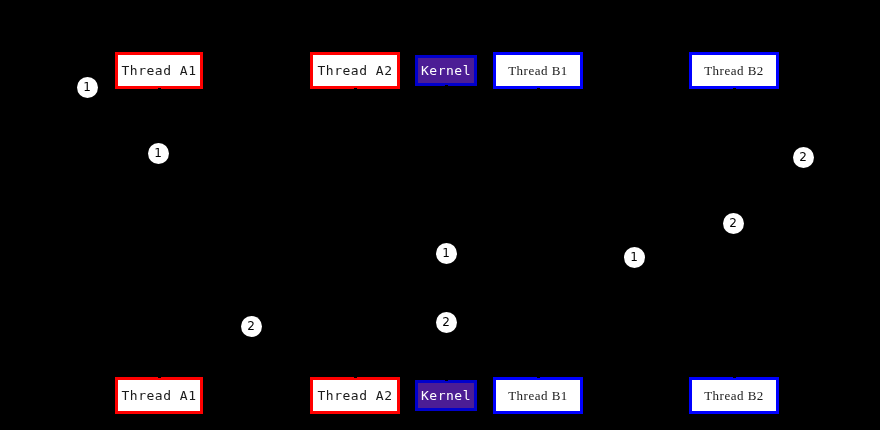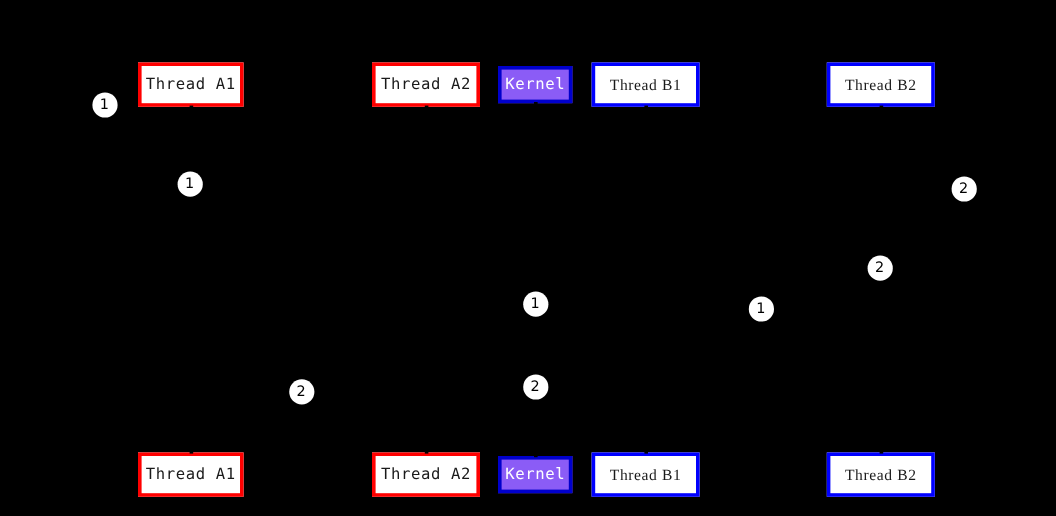--- a/index.html
+++ b/index.html
@@ -27,21 +27,21 @@
     border-style: solid;
     border-width: 3px;
     font-size: 13px;
     letter-spacing: 0.5px;
     white-space: nowrap;
     color: #1a1a1a;
   }
   .participant.red   { border-color: #FF0000; }
   .participant.blue  { border-color: #0000FF; font-family: Liberation Serif, serif; }
   .participant.solid-blue {
-    background: #8b5cf6;
+    background: #4c1d95;
     border-color: #0000CC;
     color: #FFFFFF;
   }
 
   
   .lifeline {
     position: absolute;
     width: 1px;
     background: #000000;
   }

